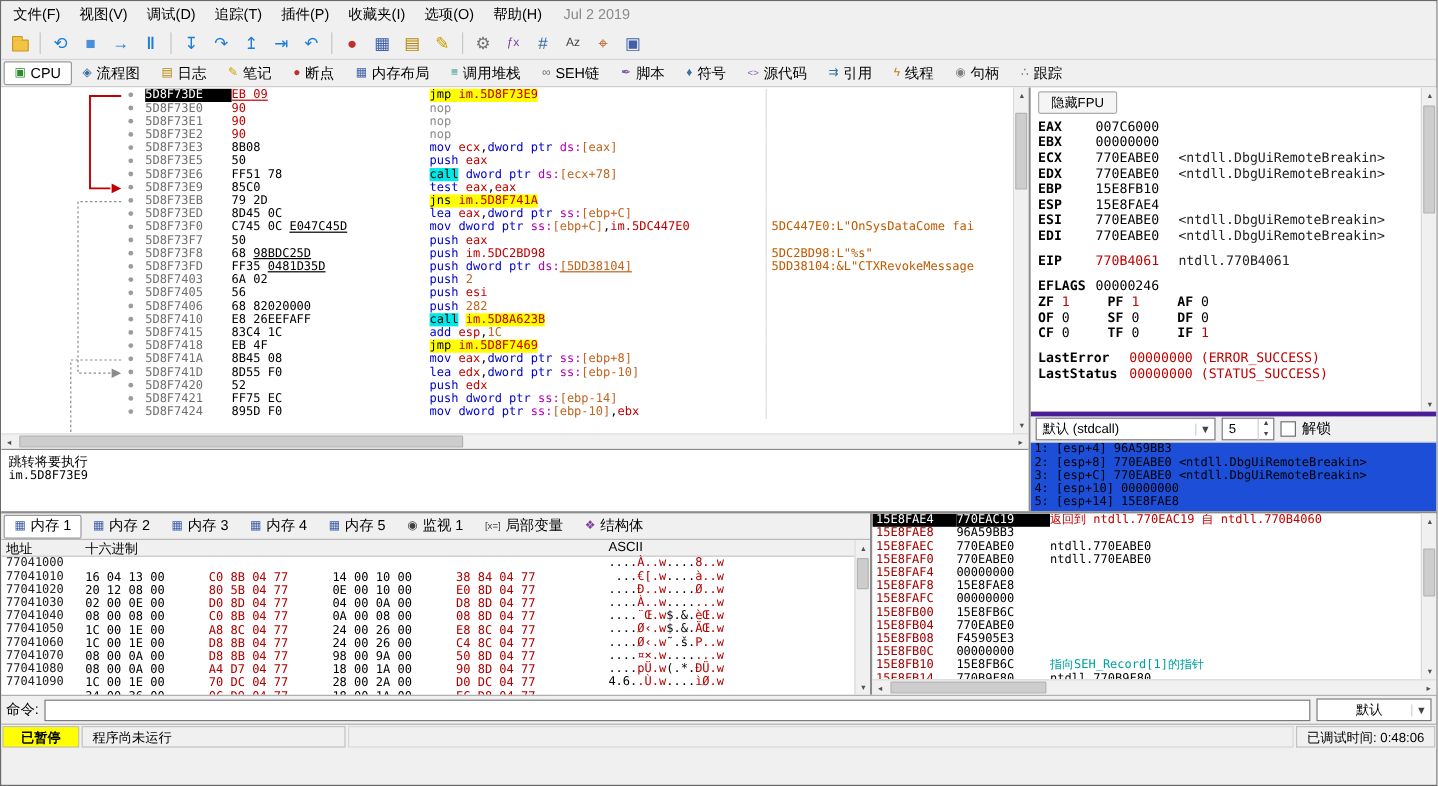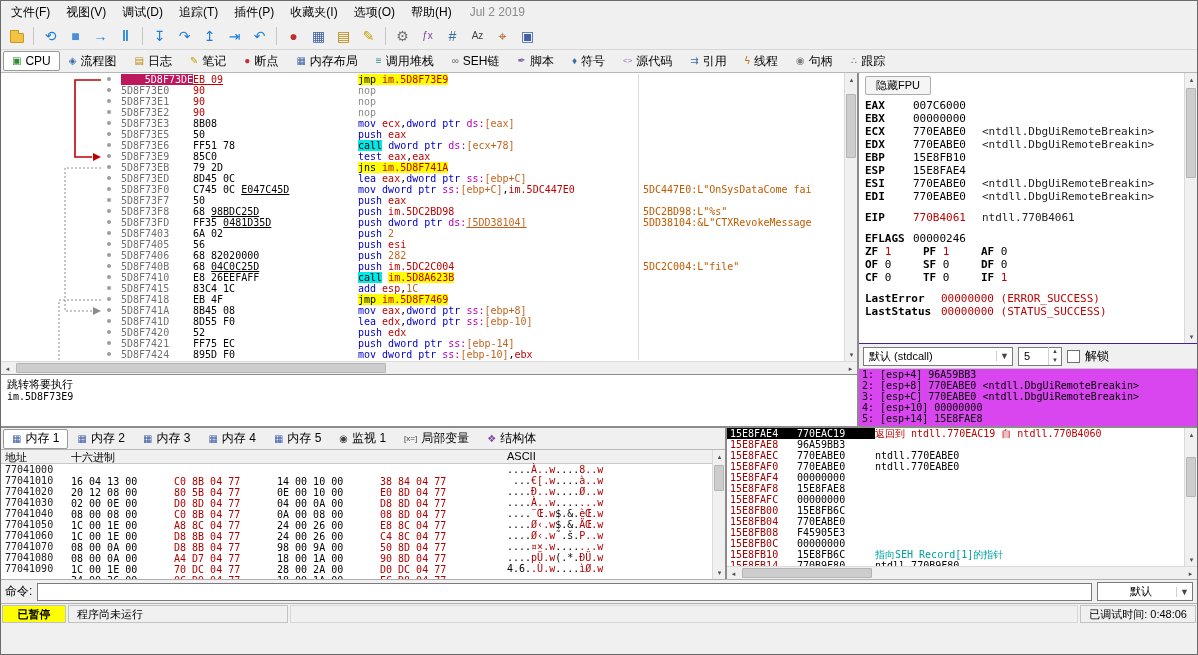--- a/index.html
+++ b/index.html
@@ -38,21 +38,21 @@
   
   .main{height:353px;flex:0 0 353px;display:flex;min-height:0;background:#FFF;}
   .disasm-col{width:858px;flex:0 0 858px;display:flex;flex-direction:column;border-right:2px solid #8C8C8C;background:#FFF;}
   .disasm-wrap{height:288px;flex:0 0 288px;display:flex;}
   .disasm-view{flex:1;position:relative;overflow:hidden;background:#FFF;padding-top:1px;}
   #jump-arrows{position:absolute;left:56px;top:1px;pointer-events:none;}
   .drow{display:flex;height:11px;line-height:11px;font-family:"DejaVu Sans Mono","Liberation Mono",monospace;font-size:10px;white-space:pre;}
   .d-gutter{width:120px;flex:0 0 120px;position:relative;}
   .d-dot{position:absolute;left:106px;top:3px;width:4px;height:4px;border-radius:50%;background:#9C9C9C;}
   .d-addr{width:72px;flex:0 0 72px;color:#707070;}
-  .d-addr.sel{background:#be185d;color:#FFF;text-align:right;}
+  .d-addr.sel{background:#000000;color:#FFF;}
   .d-bytes{width:165px;flex:0 0 165px;}
   .d-ins{width:280px;flex:0 0 280px;}
   .d-cmt{flex:1;border-left:1px solid #DCDCDC;padding-left:4px;color:#C05A00;overflow:hidden;}
   .b-n{color:#000;} .b-p{color:#C00000;} .b-pu{color:#C00000;text-decoration:underline;} .b-a{color:#000;text-decoration:underline;}
   .tk-n{color:#000;} .tk-mn{color:#0000C8;} .tk-r{color:#C00000;} .tk-g{color:#B400B4;}
   .tk-m{color:#C2641E;} .tk-mu{color:#C2641E;text-decoration:underline;} .tk-i{color:#C2641E;}
   .tk-sym{color:#C00000;} .tk-gr{color:#8A8A8A;}
   .tk-j{background:#FFFF00;color:#000;} .tk-js{background:#FFFF00;color:#C00000;} .tk-c{background:#00E8E8;color:#000;}
 
   
@@ -77,30 +77,30 @@
   .reg-row{height:13px;line-height:13px;white-space:pre;display:flex;}
   .reg-row.gap{margin-top:8px;}
   .reg-name{font-weight:bold;min-width:48px;display:inline-block;}
   .reg-name.wide{min-width:76px;}
   .reg-value{color:#000;} .reg-value.red{color:#C00000;}
   .reg-extra{margin-left:16px;color:#222;}
   .flag-pair{display:inline-block;min-width:58px;}
   .flag-name{font-weight:bold;} .flag-val.red{color:#C00000;}
 
   
-  .args-toolbar{height:26px;flex:0 0 26px;background:#F0F0F0;border-top:1px solid #4c1d95;border-bottom:1px solid #C8C8C8;display:flex;align-items:center;padding:0 4px;gap:5px;}
+  .args-toolbar{height:26px;flex:0 0 26px;background:#F0F0F0;border-top:4px solid #4c1d95;border-bottom:1px solid #C8C8C8;display:flex;align-items:center;padding:0 4px;gap:5px;}
   .combo{height:19px;background:#FFF;border:1px solid #7A7A7A;display:flex;align-items:center;font-size:11px;padding-left:5px;}
   .args-convention{width:150px;}
   .combo-arrow{margin-left:auto;width:16px;text-align:center;color:#444;border-left:1px solid #D0D0D0;font-size:9px;}
   .spinner{width:44px;height:19px;background:#FFF;border:1px solid #7A7A7A;display:flex;align-items:center;font-size:11px;padding-left:5px;}
   .spin-btns{margin-left:auto;display:flex;flex-direction:column;width:13px;border-left:1px solid #D0D0D0;}
   .spin-btns span{font-size:6px;line-height:4.5px;text-align:center;color:#444;height:9px;padding-top:2px;}
   .checkbox{width:13px;height:13px;background:#FFF;border:1px solid #707070;display:inline-block;}
   .cb-label{font-size:12px;}
-  .args-rows{flex:1;background:#d946ef;overflow:hidden;padding-left:3px;}
+  .args-rows{flex:1;background:#1d4ed8;overflow:hidden;padding-left:3px;}
   .arg-row{height:11px;line-height:11px;font-family:"DejaVu Sans Mono","Liberation Mono",monospace;font-size:10px;white-space:pre;}
 
   
   .bottom{height:153px;flex:0 0 153px;display:flex;border-top:2px solid #8C8C8C;min-height:0;}
   .bottom-left{width:726px;flex:0 0 726px;display:flex;flex-direction:column;border-right:2px solid #8C8C8C;}
   .btabbar{height:22px;flex:0 0 22px;display:flex;align-items:center;background:#F0F0F0;padding-left:2px;border-bottom:1px solid #B8B8B8;}
   .dump{flex:1;display:flex;background:#FFF;min-height:0;}
   .dump-main{flex:1;overflow:hidden;display:flex;flex-direction:column;}
   .dump-header{height:14px;flex:0 0 14px;background:#F0F0F0;border-bottom:1px solid #C8C8C8;display:flex;font-size:11px;}
   .m-addr{width:70px;flex:0 0 70px;padding-left:4px;}
@@ -307,21 +307,20 @@
               <div class="drow"><span class="d-gutter"><span class="d-dot"></span></span><span class="d-addr">5D8F73E9</span><span class="d-bytes"><span class="b-n">85C0</span></span><span class="d-ins"><span class="tk-mn">test </span><span class="tk-r">eax</span><span class="tk-n">,</span><span class="tk-r">eax</span></span><span class="d-cmt"></span></div>
               <div class="drow"><span class="d-gutter"><span class="d-dot"></span></span><span class="d-addr">5D8F73EB</span><span class="d-bytes"><span class="b-n">79 2D</span></span><span class="d-ins"><span class="tk-j">jns </span><span class="tk-js">im.5D8F741A</span></span><span class="d-cmt"></span></div>
               <div class="drow"><span class="d-gutter"><span class="d-dot"></span></span><span class="d-addr">5D8F73ED</span><span class="d-bytes"><span class="b-n">8D45 0C</span></span><span class="d-ins"><span class="tk-mn">lea </span><span class="tk-r">eax</span><span class="tk-n">,</span><span class="tk-mn">dword ptr </span><span class="tk-g">ss:</span><span class="tk-m">[ebp+C]</span></span><span class="d-cmt"></span></div>
               <div class="drow"><span class="d-gutter"><span class="d-dot"></span></span><span class="d-addr">5D8F73F0</span><span class="d-bytes"><span class="b-n">C745 0C </span><span class="b-a">E047C45D</span></span><span class="d-ins"><span class="tk-mn">mov </span><span class="tk-mn">dword ptr </span><span class="tk-g">ss:</span><span class="tk-m">[ebp+C]</span><span class="tk-n">,</span><span class="tk-sym">im.5DC447E0</span></span><span class="d-cmt">5DC447E0:L"OnSysDataCome fai</span></div>
               <div class="drow"><span class="d-gutter"><span class="d-dot"></span></span><span class="d-addr">5D8F73F7</span><span class="d-bytes"><span class="b-n">50</span></span><span class="d-ins"><span class="tk-mn">push </span><span class="tk-r">eax</span></span><span class="d-cmt"></span></div>
               <div class="drow"><span class="d-gutter"><span class="d-dot"></span></span><span class="d-addr">5D8F73F8</span><span class="d-bytes"><span class="b-n">68 </span><span class="b-a">98BDC25D</span></span><span class="d-ins"><span class="tk-mn">push </span><span class="tk-sym">im.5DC2BD98</span></span><span class="d-cmt">5DC2BD98:L"%s"</span></div>
               <div class="drow"><span class="d-gutter"><span class="d-dot"></span></span><span class="d-addr">5D8F73FD</span><span class="d-bytes"><span class="b-n">FF35 </span><span class="b-a">0481D35D</span></span><span class="d-ins"><span class="tk-mn">push </span><span class="tk-mn">dword ptr </span><span class="tk-g">ds:</span><span class="tk-mu">[5DD38104]</span></span><span class="d-cmt">5DD38104:&amp;L"CTXRevokeMessage</span></div>
               <div class="drow"><span class="d-gutter"><span class="d-dot"></span></span><span class="d-addr">5D8F7403</span><span class="d-bytes"><span class="b-n">6A 02</span></span><span class="d-ins"><span class="tk-mn">push </span><span class="tk-i">2</span></span><span class="d-cmt"></span></div>
               <div class="drow"><span class="d-gutter"><span class="d-dot"></span></span><span class="d-addr">5D8F7405</span><span class="d-bytes"><span class="b-n">56</span></span><span class="d-ins"><span class="tk-mn">push </span><span class="tk-r">esi</span></span><span class="d-cmt"></span></div>
               <div class="drow"><span class="d-gutter"><span class="d-dot"></span></span><span class="d-addr">5D8F7406</span><span class="d-bytes"><span class="b-n">68 82020000</span></span><span class="d-ins"><span class="tk-mn">push </span><span class="tk-i">282</span></span><span class="d-cmt"></span></div>
-              <div class="drow"><span class="d-gutter"><span class="d-dot"></span></span><span class="d-addr">5D8F740B</span><span class="d-bytes"><span class="b-n">68 </span><span class="b-a">04C0C25D</span></span><span class="d-ins"><span class="tk-mn">push </span><span class="tk-sym">im.5DC2C004</span></span><span class="d-cmt">5DC2C004:L"file"</span></div>
               <div class="drow"><span class="d-gutter"><span class="d-dot"></span></span><span class="d-addr">5D8F7410</span><span class="d-bytes"><span class="b-n">E8 26EEFAFF</span></span><span class="d-ins"><span class="tk-c">call</span><span class="tk-n"> </span><span class="tk-js">im.5D8A623B</span></span><span class="d-cmt"></span></div>
               <div class="drow"><span class="d-gutter"><span class="d-dot"></span></span><span class="d-addr">5D8F7415</span><span class="d-bytes"><span class="b-n">83C4 1C</span></span><span class="d-ins"><span class="tk-mn">add </span><span class="tk-r">esp</span><span class="tk-n">,</span><span class="tk-i">1C</span></span><span class="d-cmt"></span></div>
               <div class="drow"><span class="d-gutter"><span class="d-dot"></span></span><span class="d-addr">5D8F7418</span><span class="d-bytes"><span class="b-n">EB 4F</span></span><span class="d-ins"><span class="tk-j">jmp </span><span class="tk-js">im.5D8F7469</span></span><span class="d-cmt"></span></div>
               <div class="drow"><span class="d-gutter"><span class="d-dot"></span></span><span class="d-addr">5D8F741A</span><span class="d-bytes"><span class="b-n">8B45 08</span></span><span class="d-ins"><span class="tk-mn">mov </span><span class="tk-r">eax</span><span class="tk-n">,</span><span class="tk-mn">dword ptr </span><span class="tk-g">ss:</span><span class="tk-m">[ebp+8]</span></span><span class="d-cmt"></span></div>
               <div class="drow"><span class="d-gutter"><span class="d-dot"></span></span><span class="d-addr">5D8F741D</span><span class="d-bytes"><span class="b-n">8D55 F0</span></span><span class="d-ins"><span class="tk-mn">lea </span><span class="tk-r">edx</span><span class="tk-n">,</span><span class="tk-mn">dword ptr </span><span class="tk-g">ss:</span><span class="tk-m">[ebp-10]</span></span><span class="d-cmt"></span></div>
               <div class="drow"><span class="d-gutter"><span class="d-dot"></span></span><span class="d-addr">5D8F7420</span><span class="d-bytes"><span class="b-n">52</span></span><span class="d-ins"><span class="tk-mn">push </span><span class="tk-r">edx</span></span><span class="d-cmt"></span></div>
               <div class="drow"><span class="d-gutter"><span class="d-dot"></span></span><span class="d-addr">5D8F7421</span><span class="d-bytes"><span class="b-n">FF75 EC</span></span><span class="d-ins"><span class="tk-mn">push </span><span class="tk-mn">dword ptr </span><span class="tk-g">ss:</span><span class="tk-m">[ebp-14]</span></span><span class="d-cmt"></span></div>
               <div class="drow"><span class="d-gutter"><span class="d-dot"></span></span><span class="d-addr">5D8F7424</span><span class="d-bytes"><span class="b-n">895D F0</span></span><span class="d-ins"><span class="tk-mn">mov </span><span class="tk-mn">dword ptr </span><span class="tk-g">ss:</span><span class="tk-m">[ebp-10]</span><span class="tk-n">,</span><span class="tk-r">ebx</span></span><span class="d-cmt"></span></div>
             </div>
         </div>

